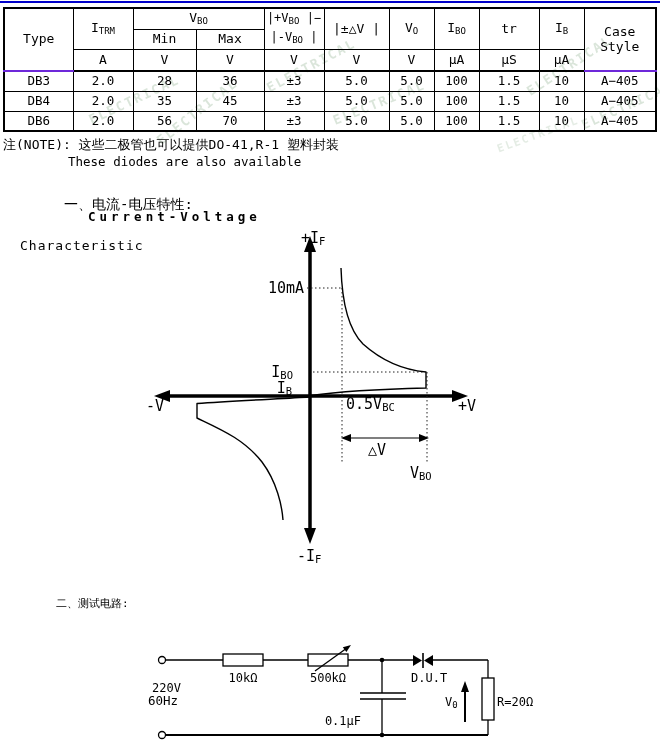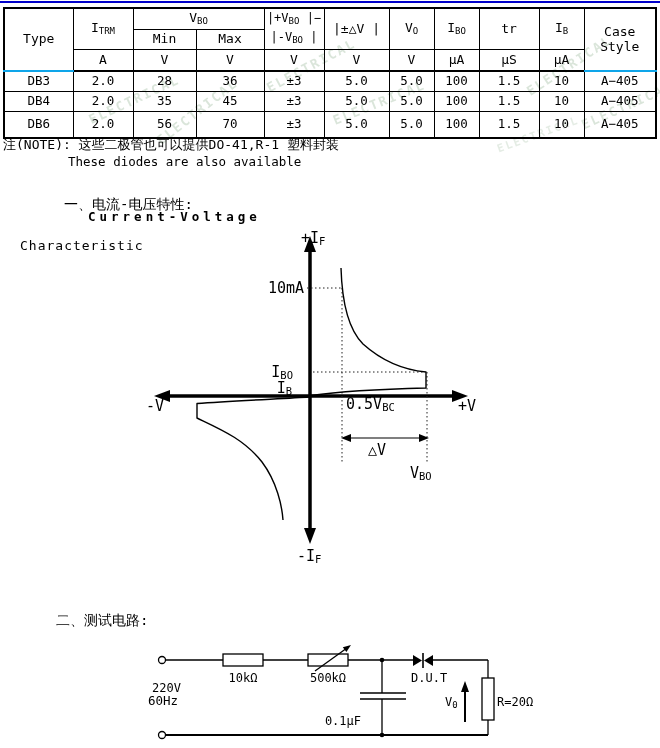--- a/index.html
+++ b/index.html
@@ -13,21 +13,21 @@
   
   .wm {
     position:absolute; font-weight:bold; font-size:13px; letter-spacing:2px;
     color:#a9c3a9; opacity:.42; white-space:nowrap; pointer-events:none;
   }
 
   
   table.spec { position:absolute; left:3px; top:7px; border-collapse:collapse; table-layout:fixed; border:2px solid #000; background:transparent; }
   .spec td { border:1px solid #000; text-align:center; vertical-align:middle; padding:0; font-size:13px; line-height:1.1; }
   .spec tr.runits td { border-bottom:2px solid #000; }
-  .spec td.tall { border-bottom:2px solid #0ea5e9; }
+  .spec td.tall { border-bottom:2px solid #6d28d9; }
   .spec sub { font-size:9px; vertical-align:-2px; letter-spacing:0; }
   .spec .twoLine { font-size:12px; line-height:16px; }
   .spec tr.rdata td { font-size:12.5px; }
 
   .t { position:absolute; white-space:pre; }
 
   svg text { font-family:"DejaVu Sans Mono","Liberation Mono",monospace; fill:#000; }
 </style>
 </head>
 <body>
@@ -110,21 +110,21 @@
       <td>35</td>
       <td>45</td>
       <td>±3</td>
       <td>5.0</td>
       <td>5.0</td>
       <td>100</td>
       <td>1.5</td>
       <td>10</td>
       <td>A−405</td>
     </tr>
-    <tr class="rdata" style="height:27px">
+    <tr class="rdata" style="height:20px">
       <td>DB6</td>
       <td>2.0</td>
       <td>56</td>
       <td>70</td>
       <td>±3</td>
       <td>5.0</td>
       <td>5.0</td>
       <td>100</td>
       <td>1.5</td>
       <td>10</td>
@@ -166,21 +166,21 @@
     <text x="6" y="181" font-size="15">-V</text>
     <text x="318" y="181" font-size="15">+V</text>
     <text x="164" y="63" font-size="15" text-anchor="end">10mA</text>
     <text x="153" y="147" font-size="15" text-anchor="end"><tspan>I</tspan><tspan font-size="10.5" dy="2">BO</tspan></text>
     <text x="152" y="163" font-size="15" text-anchor="end"><tspan>I</tspan><tspan font-size="10.5" dy="2">B</tspan></text>
     <text x="206" y="179" font-size="15"><tspan>0.5V</tspan><tspan font-size="10.5" dy="2">BC</tspan></text>
     <text x="228" y="225" font-size="15">△V</text>
     <text x="270" y="248" font-size="15"><tspan>V</tspan><tspan font-size="10.5" dy="2">BO</tspan></text>
   </svg>
 
-  <div class="t" style="left:56px;top:596px;font-size:14px;margin-top:16px;">二、测试电路:</div>
+  <div class="t" style="left:56px;top:596px;font-size:11px;">二、测试电路:</div>
 
   <svg style="position:absolute;left:130px;top:645px;" width="530" height="103" viewBox="0 0 530 103">
 
     <circle cx="32" cy="15" r="3.5" fill="#fff" stroke="#000" stroke-width="1.3"></circle>
     <circle cx="32" cy="90" r="3.5" fill="#fff" stroke="#000" stroke-width="1.3"></circle>
 
     <line x1="36" y1="15" x2="93" y2="15" stroke="#000" stroke-width="1.3"></line>
     <line x1="133" y1="15" x2="178" y2="15" stroke="#000" stroke-width="1.3"></line>
     <line x1="218" y1="15" x2="283" y2="15" stroke="#000" stroke-width="1.3"></line>
     <line x1="303" y1="15" x2="358" y2="15" stroke="#000" stroke-width="1.3"></line>

